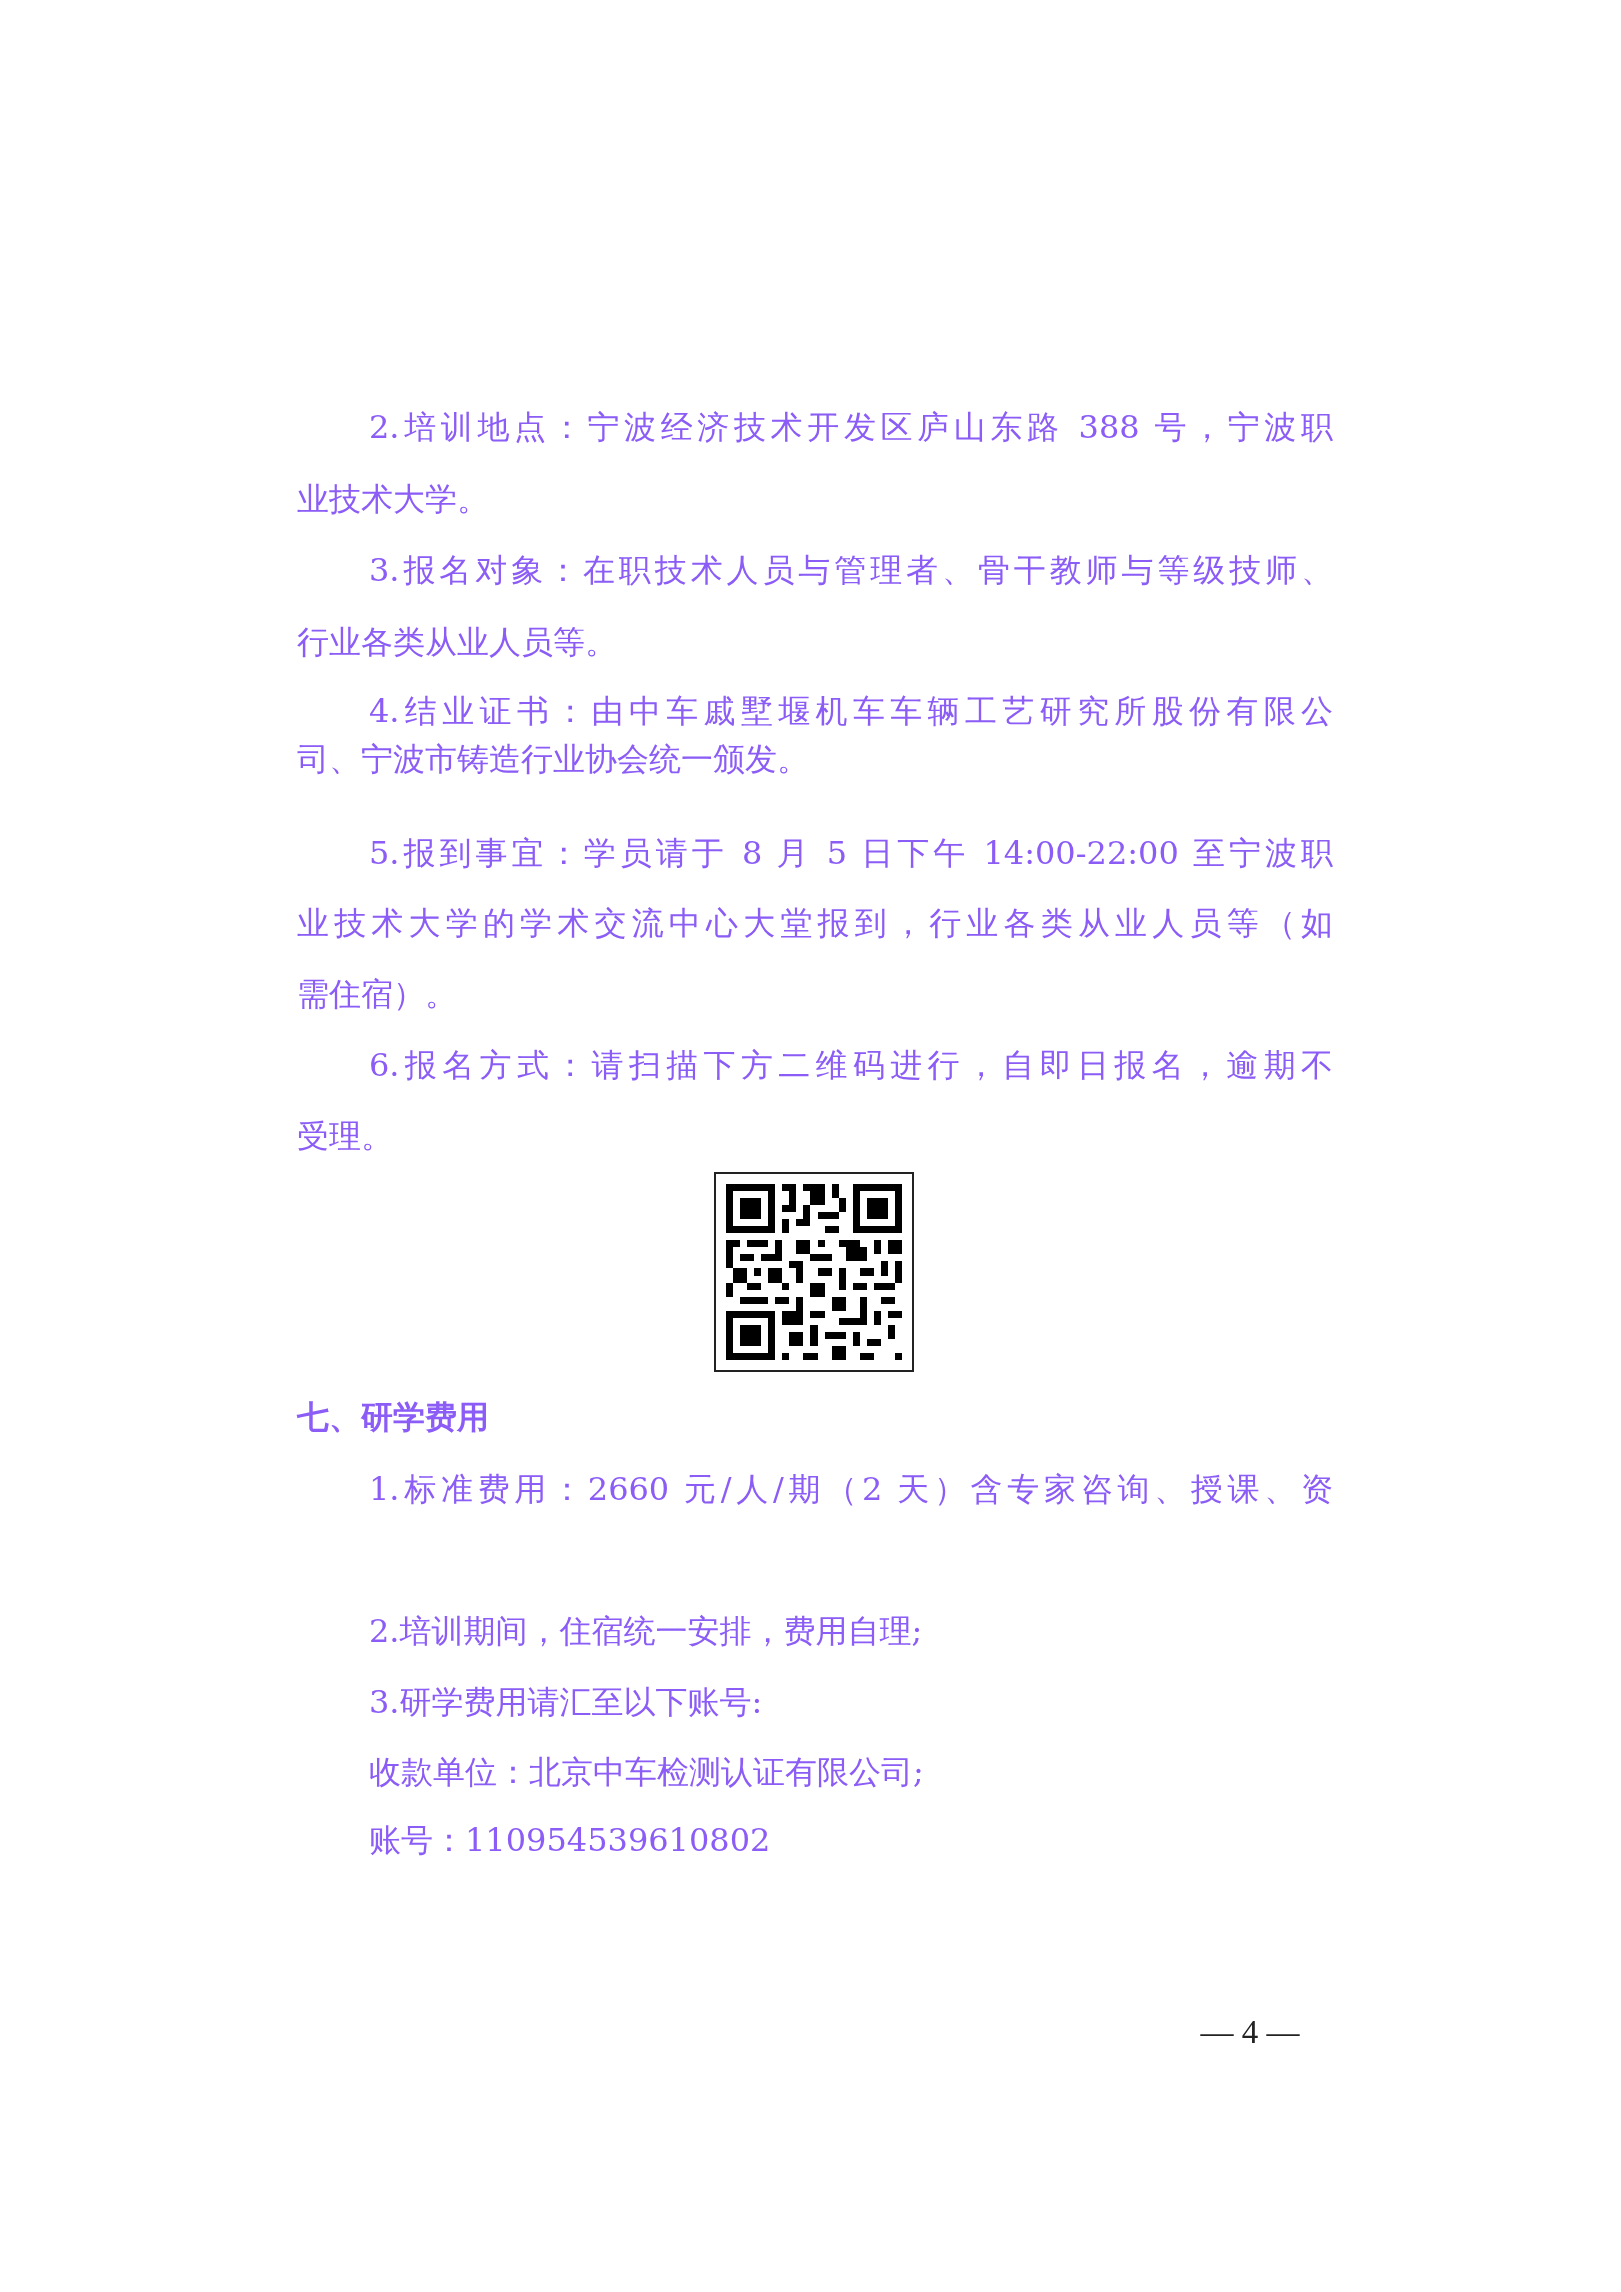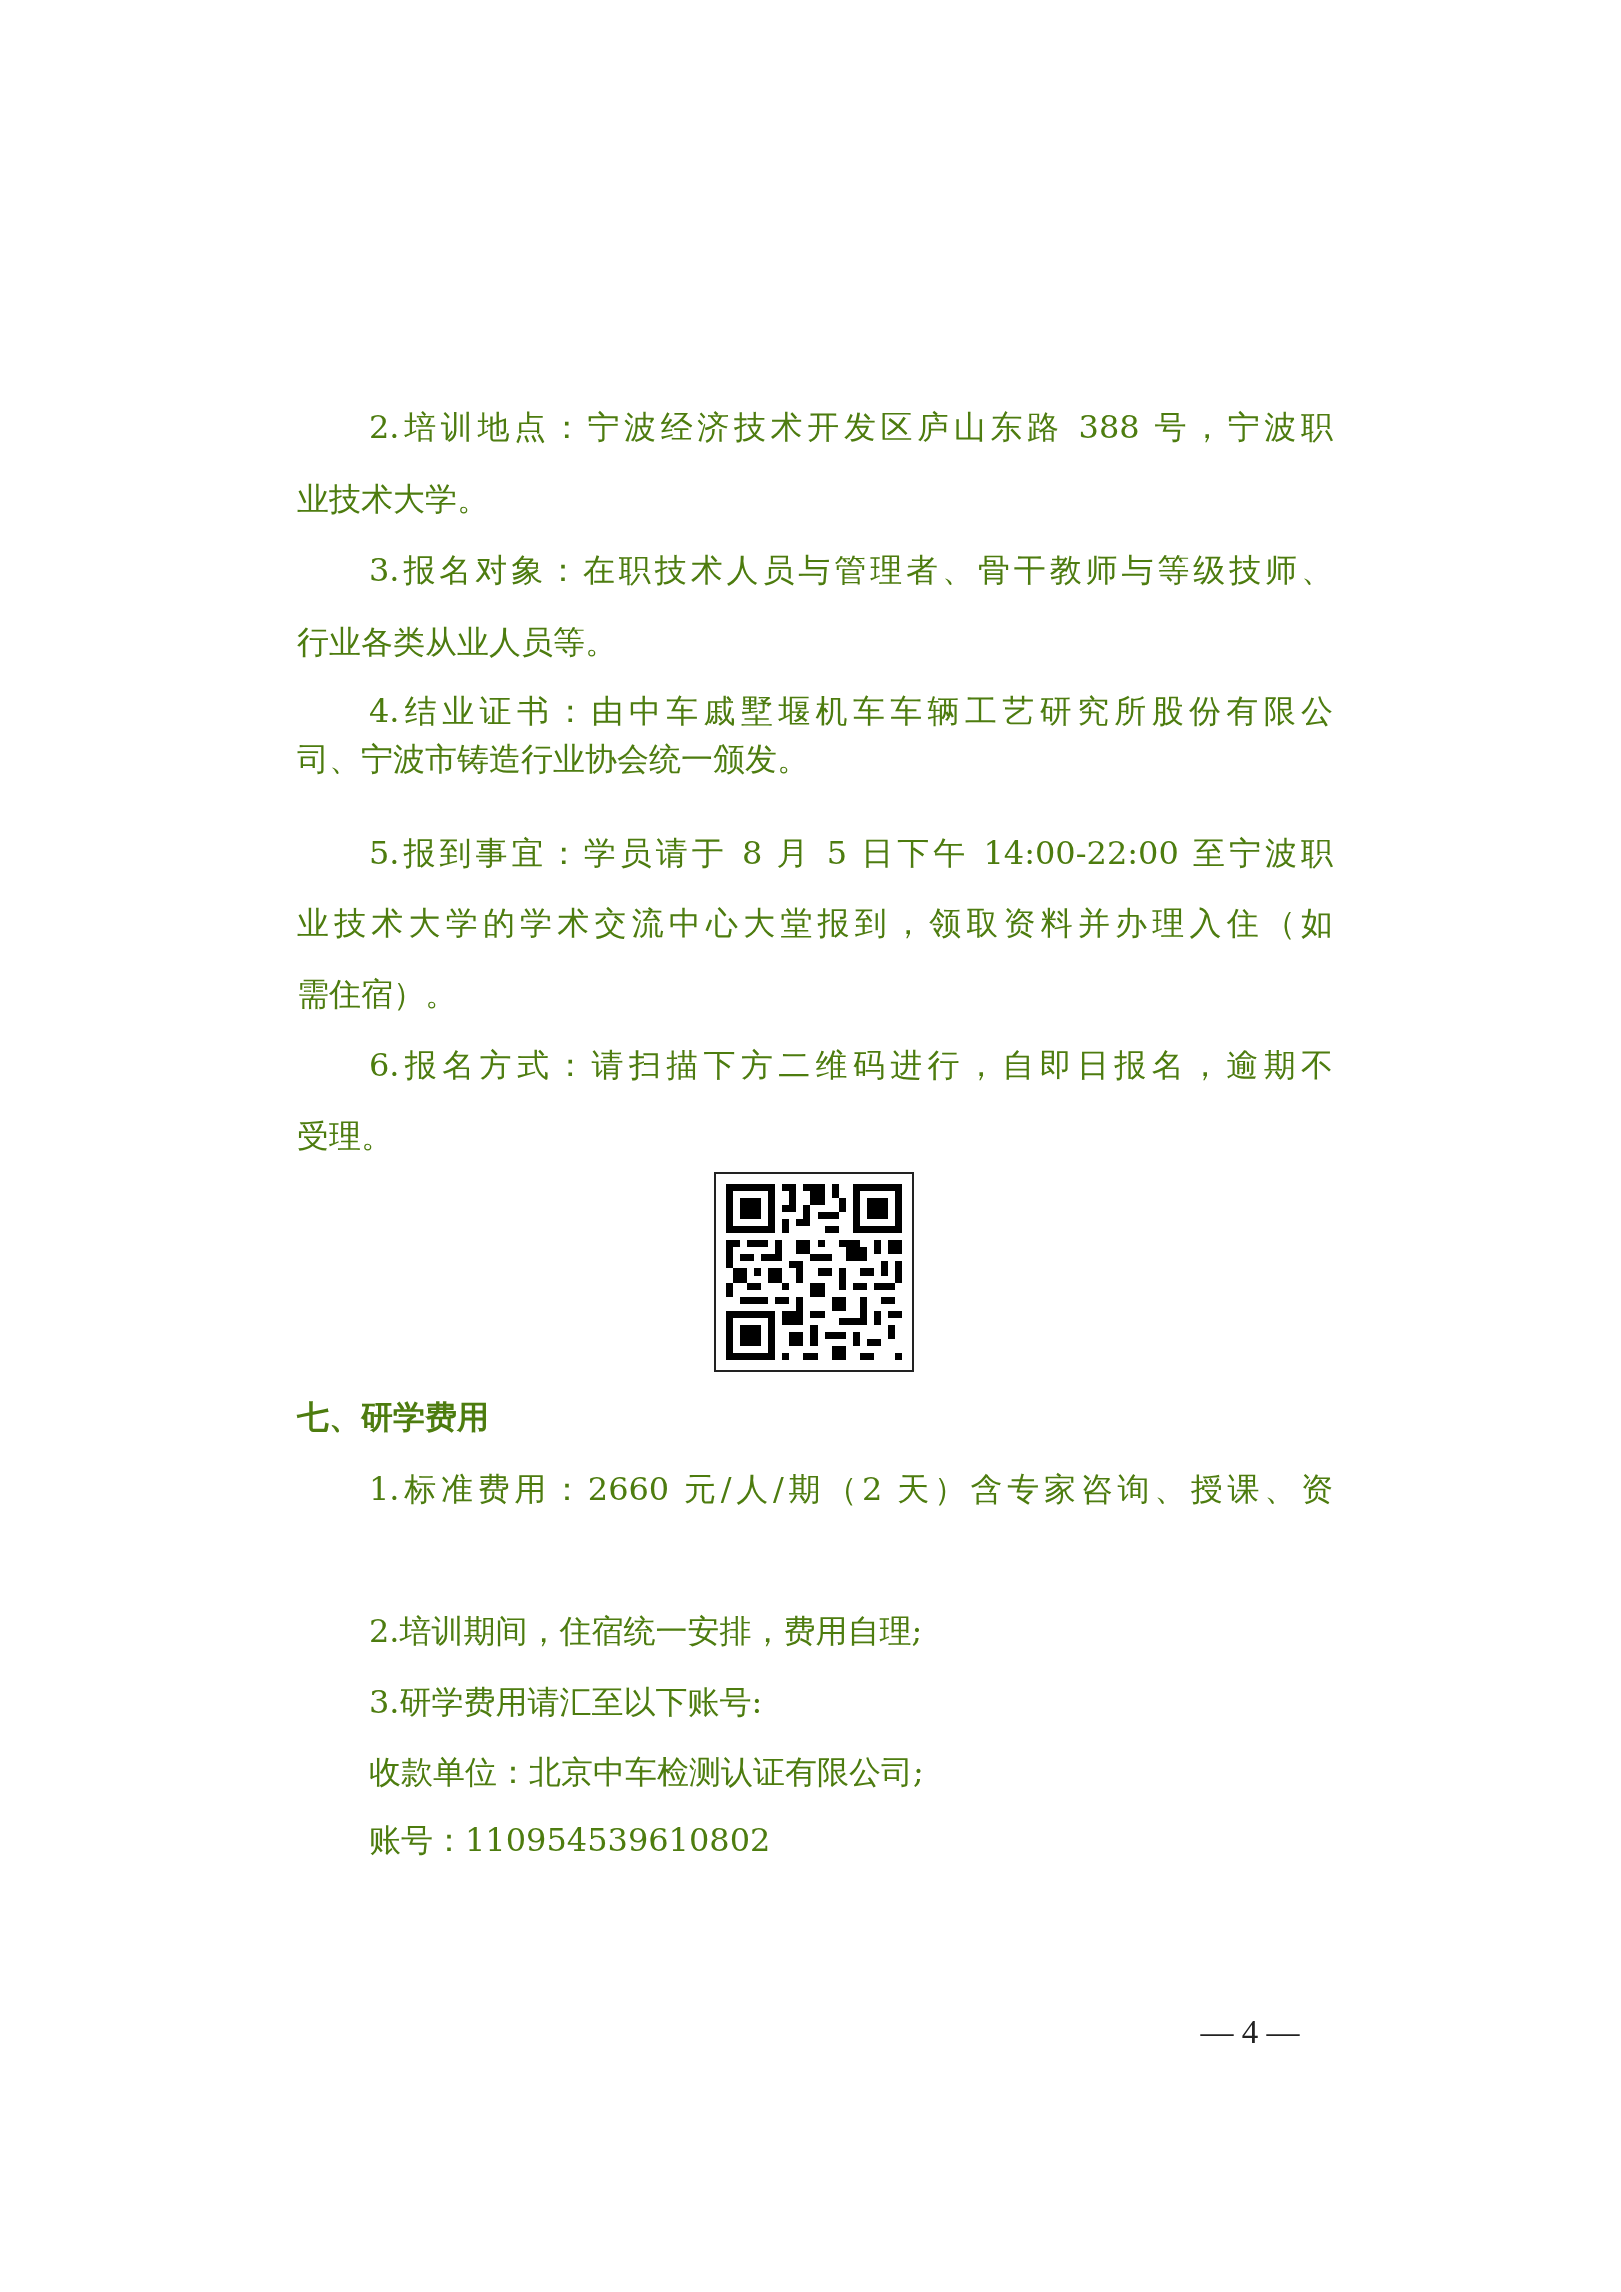--- a/index.html
+++ b/index.html
@@ -5,21 +5,21 @@
   html, body { margin: 0; padding: 0; background: #ffffff; }
   body { width: 1621px; height: 2293px; position: relative; overflow: hidden; }
   .page { position: absolute; left: 0; top: 0; width: 1621px; height: 2293px; background: #fff; }
   .line {
     position: absolute;
     left: 297px;
     height: 43px;
     line-height: 43px;
     font-family: "DejaVu Serif", "Liberation Serif", serif;
     font-size: 32px;
-    color: #4d7c0f;
+    color: #8b5cf6;
     white-space: nowrap;
     transform: translateY(-21.6px);
   }
   .line.full { width: 1036px; text-align: justify; text-align-last: justify; }
   .line.indent { left: 369px; }
   .line.indent.full { width: 964px; }
   .line.heading { font-family: "DejaVu Sans", "Liberation Sans", sans-serif; font-weight: bold; }
   .qr-box {
     position: absolute; left: 714px; top: 1172px; width: 200px; height: 200px;
     border: 2px solid #222; box-sizing: border-box; background: #fff;
@@ -39,21 +39,21 @@
   <div class="line indent full" style="top:428px">2.培训地点：宁波经济技术开发区庐山东路 388 号，宁波职</div>
   <div class="line" style="top:500px">业技术大学。</div>
 
   <div class="line indent full" style="top:571px">3.报名对象：在职技术人员与管理者、骨干教师与等级技师、</div>
   <div class="line" style="top:643px">行业各类从业人员等。</div>
 
   <div class="line indent full" style="top:712px">4.结业证书：由中车戚墅堰机车车辆工艺研究所股份有限公</div>
   <div class="line" style="top:760px">司、宁波市铸造行业协会统一颁发。</div>
 
   <div class="line indent full" style="top:854px">5.报到事宜：学员请于 8 月 5 日下午 14:00-22:00 至宁波职</div>
-  <div class="line full" style="top:924px">业技术大学的学术交流中心大堂报到，领取资料并办理入住（如</div>
+  <div class="line full" style="top:924px">业技术大学的学术交流中心大堂报到，行业各类从业人员等（如</div>
   <div class="line" style="top:995px">需住宿）。</div>
 
   <div class="line indent full" style="top:1066px">6.报名方式：请扫描下方二维码进行，自即日报名，逾期不</div>
   <div class="line" style="top:1137px">受理。</div>
 
   <div class="qr-box">
     <svg viewBox="0 0 25 25" shape-rendering="crispEdges">
       <rect width="25" height="25" fill="#fff"></rect>
 
       <g fill="#000">

